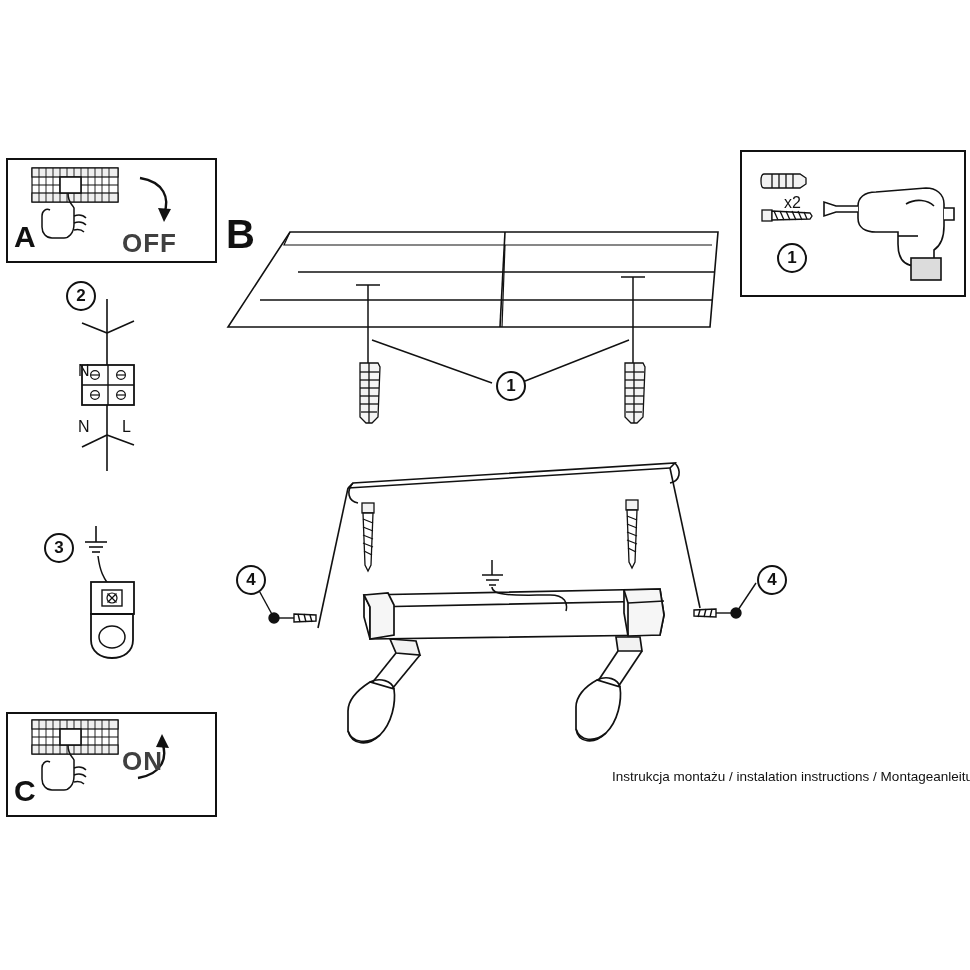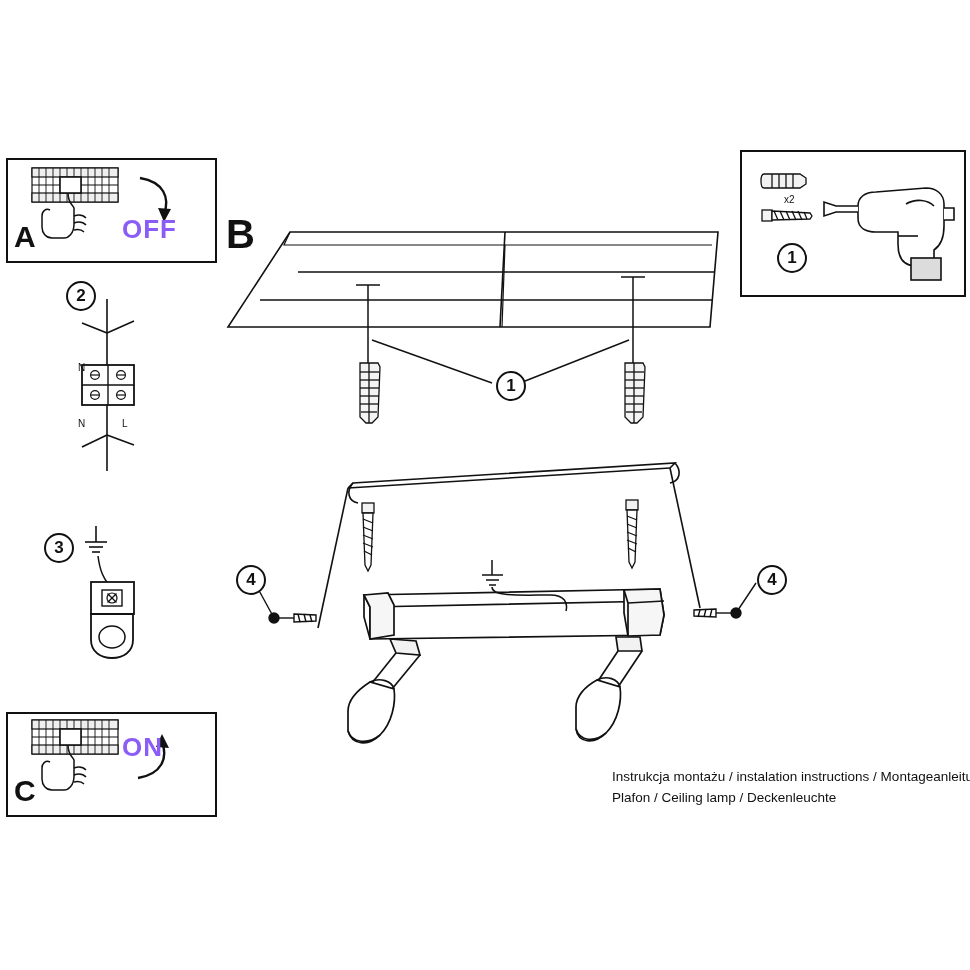--- a/index.html
+++ b/index.html
@@ -38,41 +38,42 @@
   .big-letter {
     position: absolute;
     font-size: 40px;
     font-weight: 700;
     color: #111;
   }
   .word-label {
     position: absolute;
     font-size: 26px;
     font-weight: 700;
-    color: #8b5cf6;
+    color: #404040;
     letter-spacing: 1px;
+    margin-top: 14px;
   }
   .circle-num {
     position: absolute;
     width: 30px;
     height: 30px;
     border: 2px solid #111;
     border-radius: 50%;
     box-sizing: border-box;
     font-size: 17px;
     font-weight: 700;
     color: #111;
     display: flex;
     align-items: center;
     justify-content: center;
     background: #fff;
   }
   .tiny-label {
     position: absolute;
-    font-size: 10px;
+    font-size: 16px;
     color: #111;
   }
   .caption {
     position: absolute;
     font-size: 13.5px;
     color: #111;
     line-height: 1.55;
     white-space: nowrap;
   }
   svg { display: block; }
@@ -403,15 +404,14 @@
         <path d="M516 398 L536 368"></path>
       </g>
     </svg>
   </div>
 
   <div class="circle-num" style="left:496px; top:371px;">1</div>
   <div class="circle-num" style="left:236px; top:565px;">4</div>
   <div class="circle-num" style="left:757px; top:565px;">4</div>
 
   <div class="caption" style="left:612px; top:767px;">Instrukcja montażu / instalation instructions / Montageanleitung</div>
-  <div class="caption" style="left:612px; top:788px;">Plafon / Ceiling lamp / Deckenleuchte</div>
 
 </div>
 
 </body></html>

